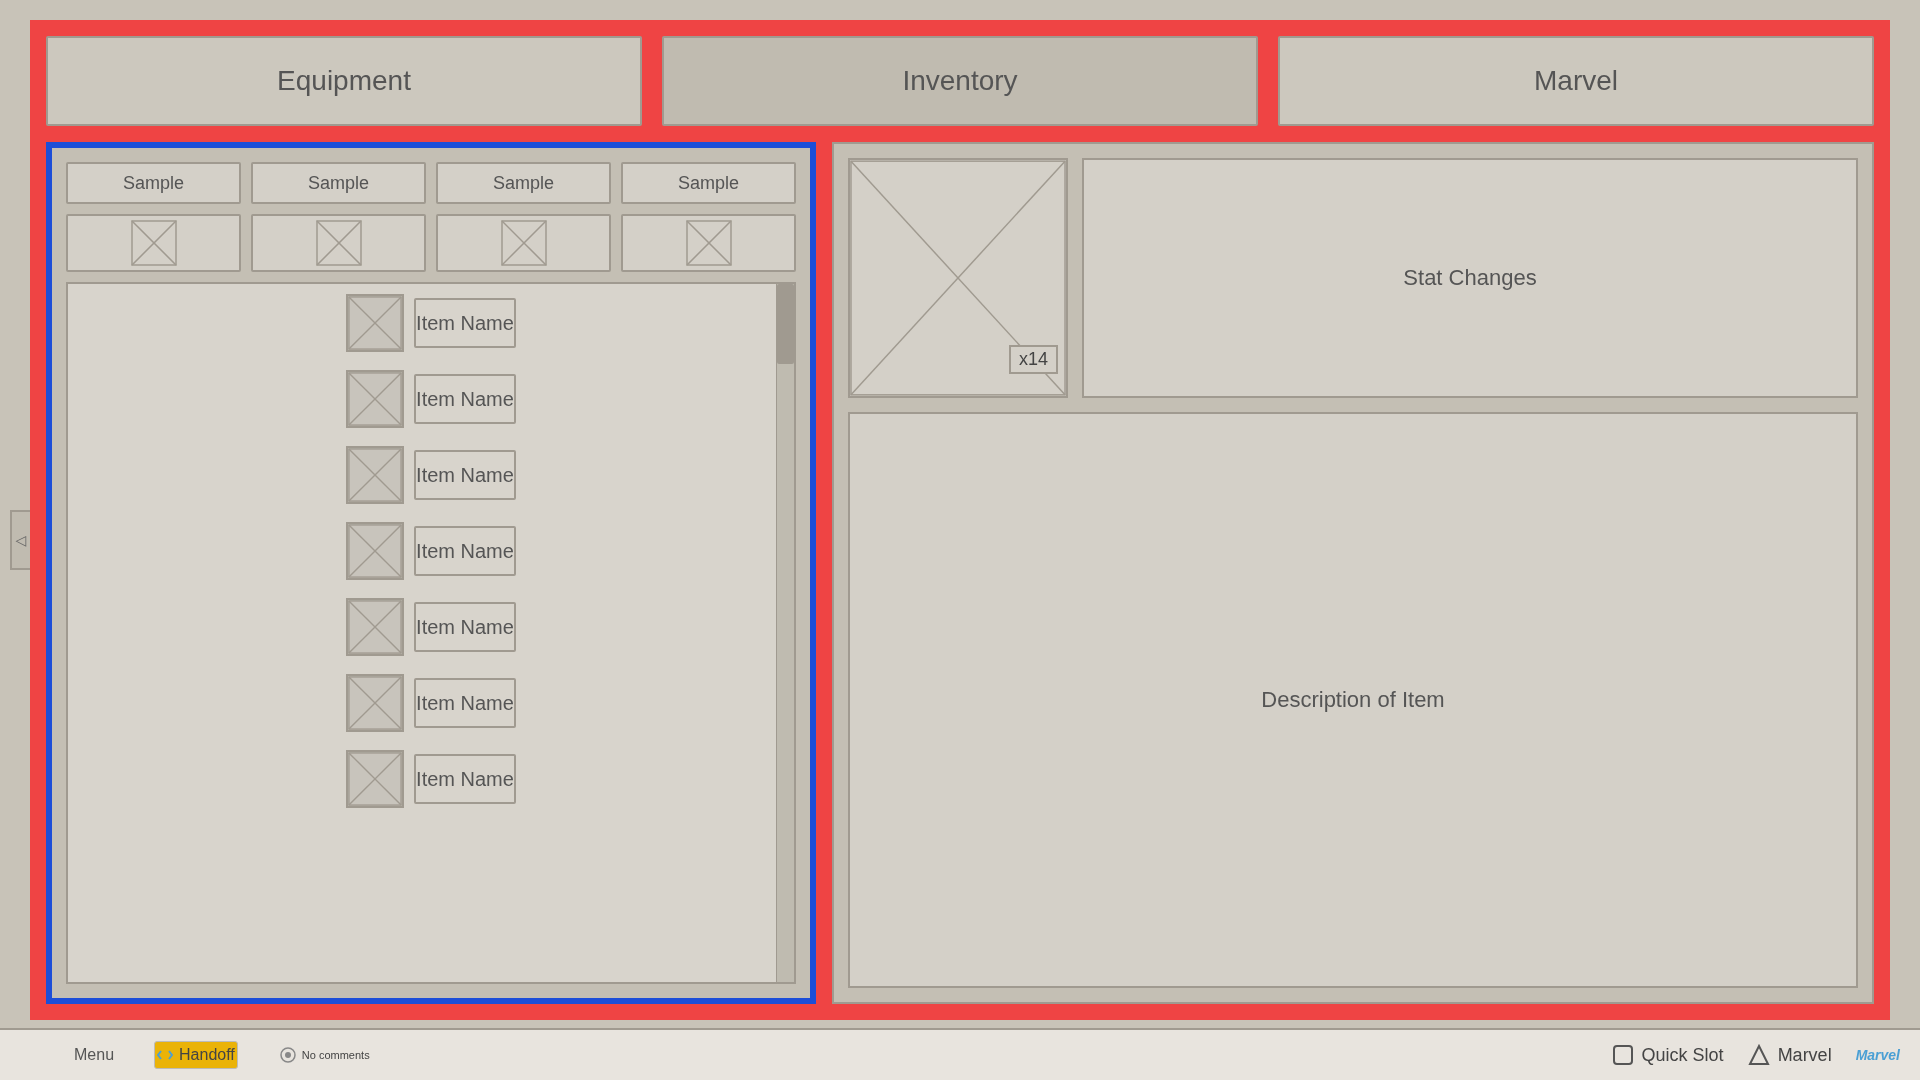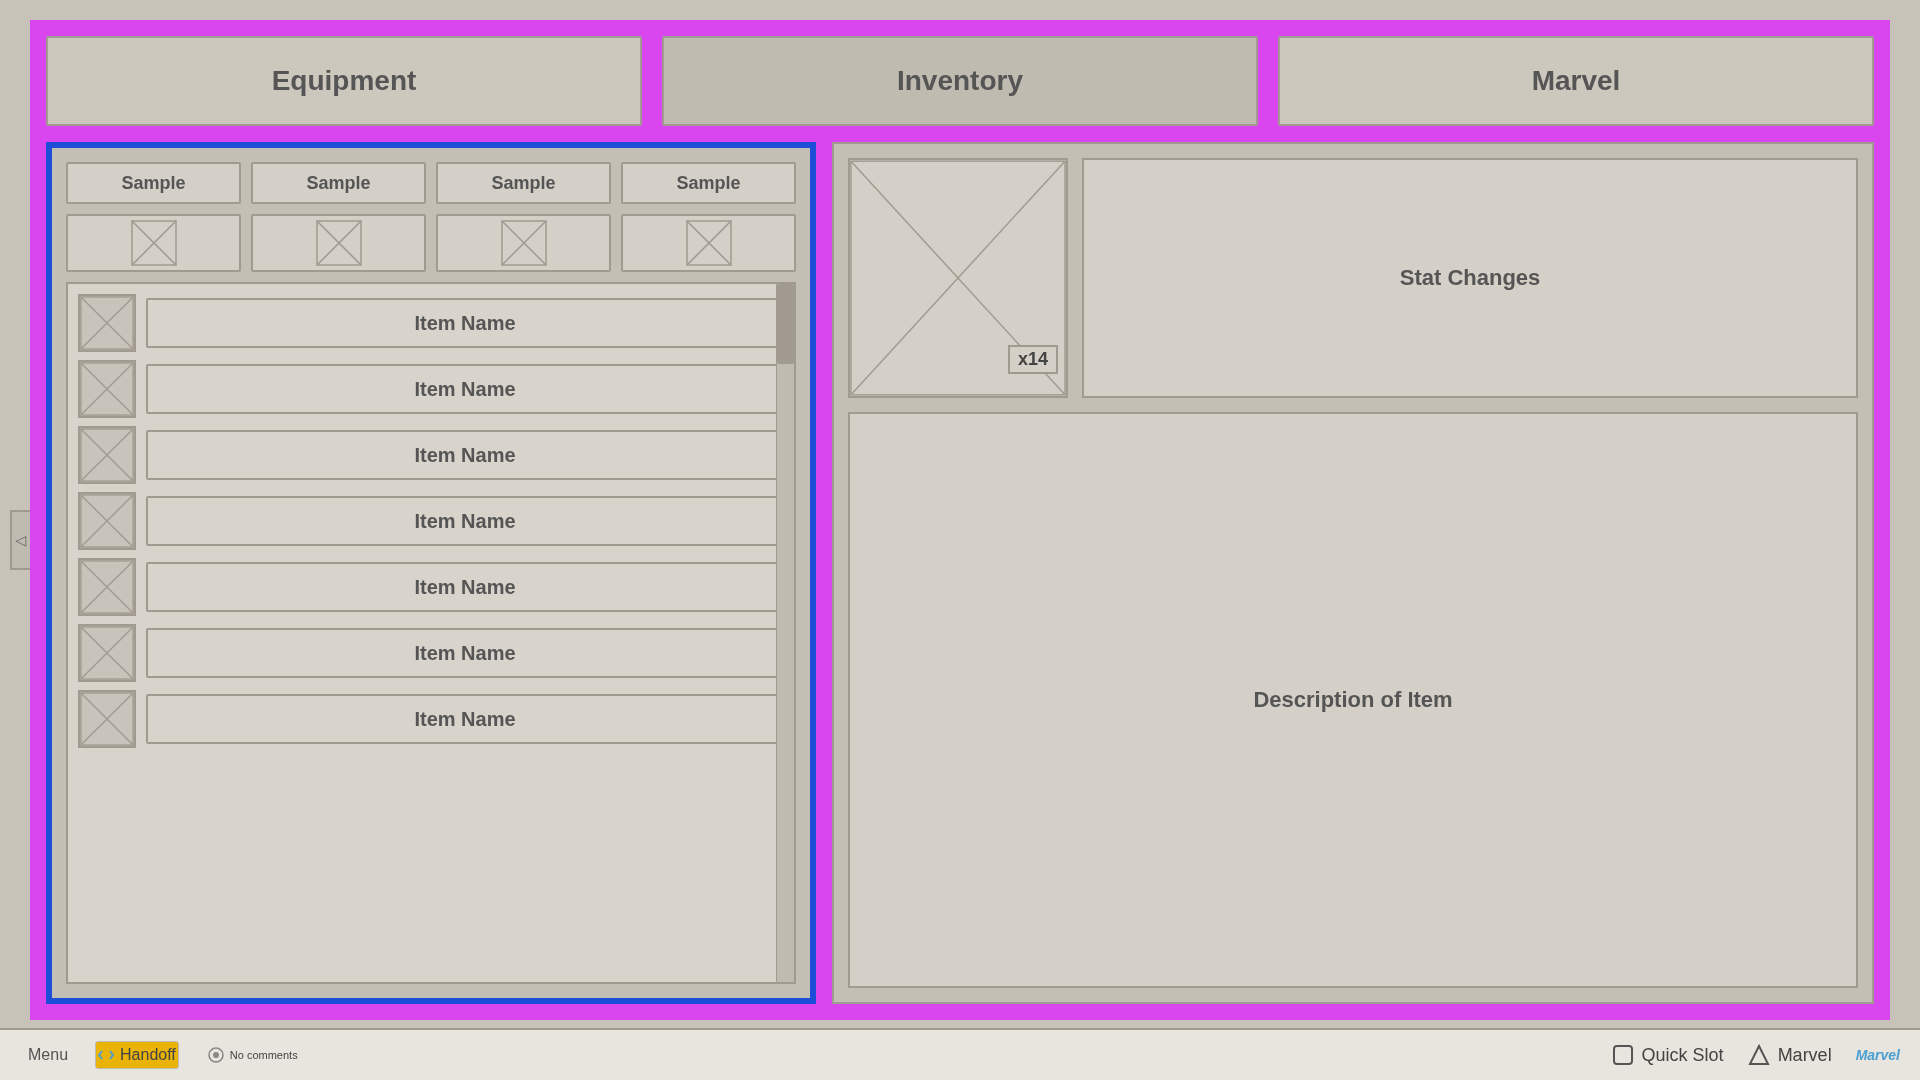--- a/index.html
+++ b/index.html
@@ -12,23 +12,22 @@
       position: relative;
     }
 
     
     .main-container {
       position: absolute;
       top: 20px;
       left: 30px;
       right: 30px;
       bottom: 60px;
-      background: #d946ef;
+      background: #ef4444;
       padding: 16px;
-      font-weight: bold;
     }
 
     
     .tabs-row {
       display: flex;
       gap: 20px;
       margin-bottom: 16px;
       height: 90px;
     }
     .tab-btn {
@@ -111,21 +110,22 @@
       background: #d8d4cc;
       border: 2px solid #a09a90;
       padding: 10px;
       overflow-y: auto;
       position: relative;
     }
 
     .inventory-list {
       display: flex;
       flex-direction: column;
-      gap: 8px;
+      gap: 18px;
+      align-items: center;
     }
 
     .inventory-item {
       display: flex;
       align-items: center;
       gap: 10px;
       cursor: pointer;
     }
 
     .item-icon {
@@ -249,21 +249,22 @@
       border-top: 2px solid #a09a90;
       display: flex;
       align-items: center;
       justify-content: space-between;
       padding: 0 20px;
     }
 
     .bottom-left {
       display: flex;
       align-items: center;
-      gap: 19px;
+      gap: 32px;
+      margin-left: 46px;
     }
 
     .bottom-menu-btn {
       font-size: 16px;
       color: #555;
       cursor: pointer;
       padding: 4px 8px;
       background: none;
       border: none;
     }

